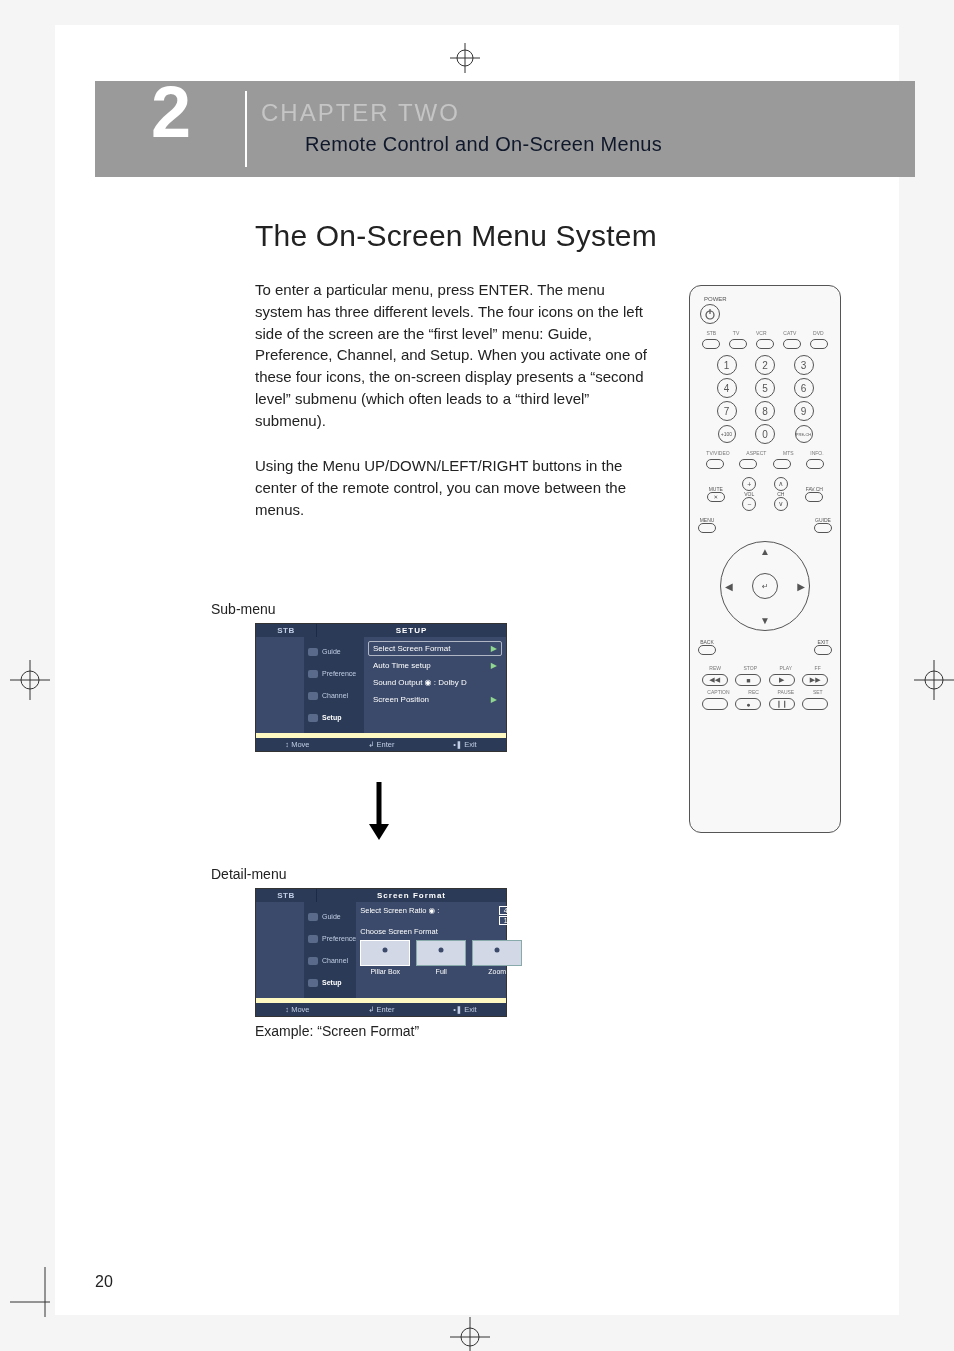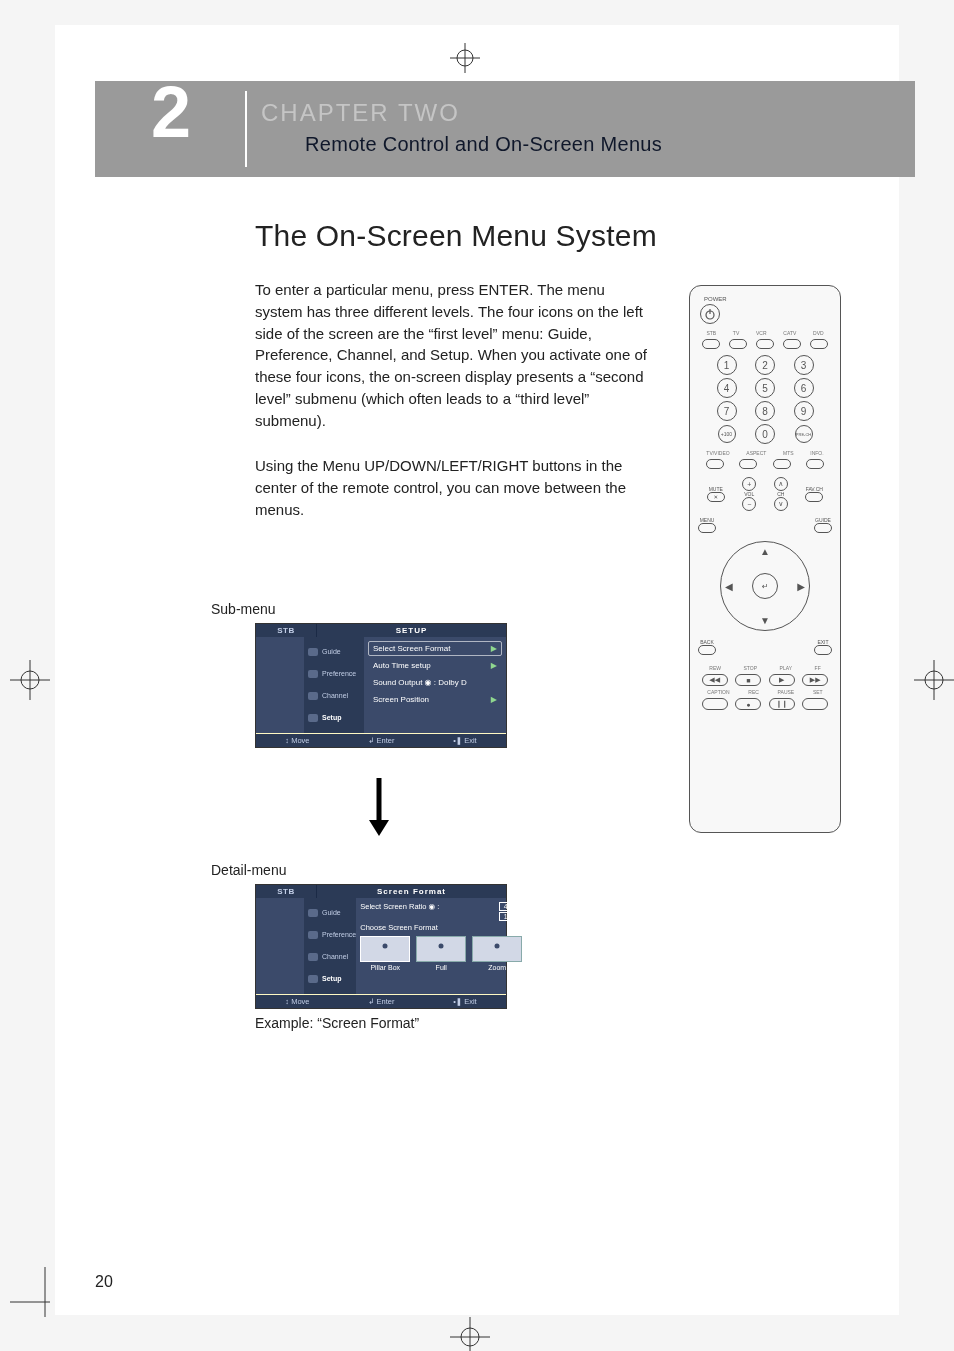--- a/index.html
+++ b/index.html
@@ -172,21 +172,21 @@
   }
   .menu-row.noborder { border-color:transparent; }
   .tri { color:#8fd78f; font-size:8px; }
   .ui-foot {
     background:#2b3a56;
     display:flex;
     justify-content:space-around;
     font-size:7.5px;
     padding:2px 0;
     color:#c2cee6;
-    border-top:1px solid #fef9c3;
+    border-top:5px solid #fef9c3;
   }
   .caption {
     margin-left:160px;
     font-size:14px;
     margin-top:6px;
     font-weight:300;
   }
   .arrow-down {
     margin-left: 270px;
     margin-top: 28px;

